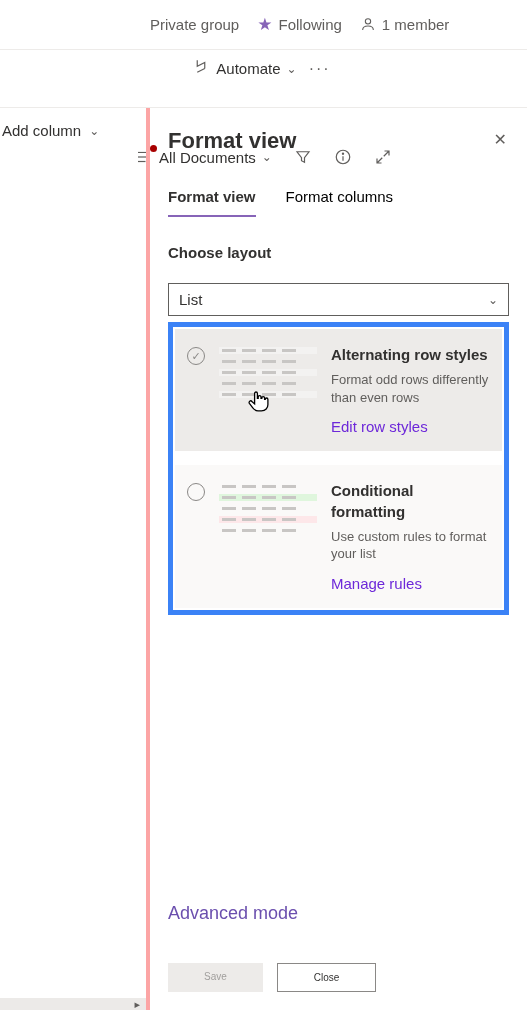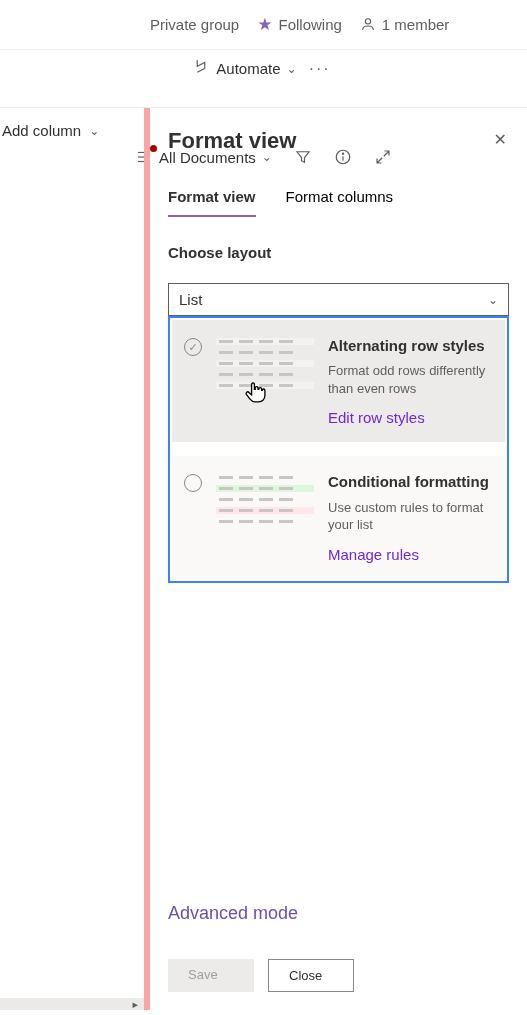--- a/index.html
+++ b/index.html
@@ -44,21 +44,21 @@
   .more-dots { letter-spacing: 2px; font-size: 16px; color: #605e5c; padding: 0 4px; }
   .views-icon { position: relative; display: inline-flex; }
   .views-icon .dot {
     position: absolute; top: -3px; right: -4px;
     width: 7px; height: 7px; border-radius: 50%; background: #a80000;
   }
   .icon-btn svg { width: 18px; height: 18px; display: block; }
   .body-row { display: flex; position: relative; height: calc(1015px - 58px - 55px); }
   .left-col {
     width: 150px;
-    border-right: 6px solid #fca5a5;
+    border-right: 4px solid #fca5a5;
     position: relative;
   }
   .addcol {
     padding: 14px 0 14px 2px;
     font-size: 15px;
     color: #323130;
     display: flex; align-items: center; gap: 8px;
     border-bottom: 1px solid #fff;
   }
   .bottom-edge {
@@ -111,22 +111,22 @@
   .dropdown {
     margin-top: 22px;
     border: 1px solid #605e5c;
     padding: 7px 10px;
     font-size: 15px;
     display: flex; justify-content: space-between; align-items: center;
     cursor: pointer;
     background: #fff;
   }
   .highlight-box {
-    margin-top: 0;
-    border: 2px solid #3b82f6;
+    margin-top: 6px;
+    border: 5px solid #3b82f6;
     background: #fff;
     padding: 2px;
   }
   .card {
     display: flex;
     padding: 16px 12px;
     gap: 14px;
   }
   .card.selected { background: #edebe9; }
   .card.unselected { background: #faf9f8; margin-top: 14px; position: relative; }
@@ -176,23 +176,23 @@
     color: #6b4fae;
     cursor: pointer;
   }
   .footer {
     position: absolute;
     bottom: 18px; left: 18px;
     display: flex; gap: 14px;
   }
   .btn {
     min-width: 86px;
-    padding: 8px 20px;
-    font-size: 13px;
-    text-align: left;
+    padding: 8px 36px;
+    font-size: 10px;
+    text-align: right;
     cursor: pointer;
   }
   .btn.save {
     background: #edebe9;
     color: #a19f9d;
     cursor: default;
   }
   .btn.close {
     background: #fff;
     border: 1px solid #8a8886;

